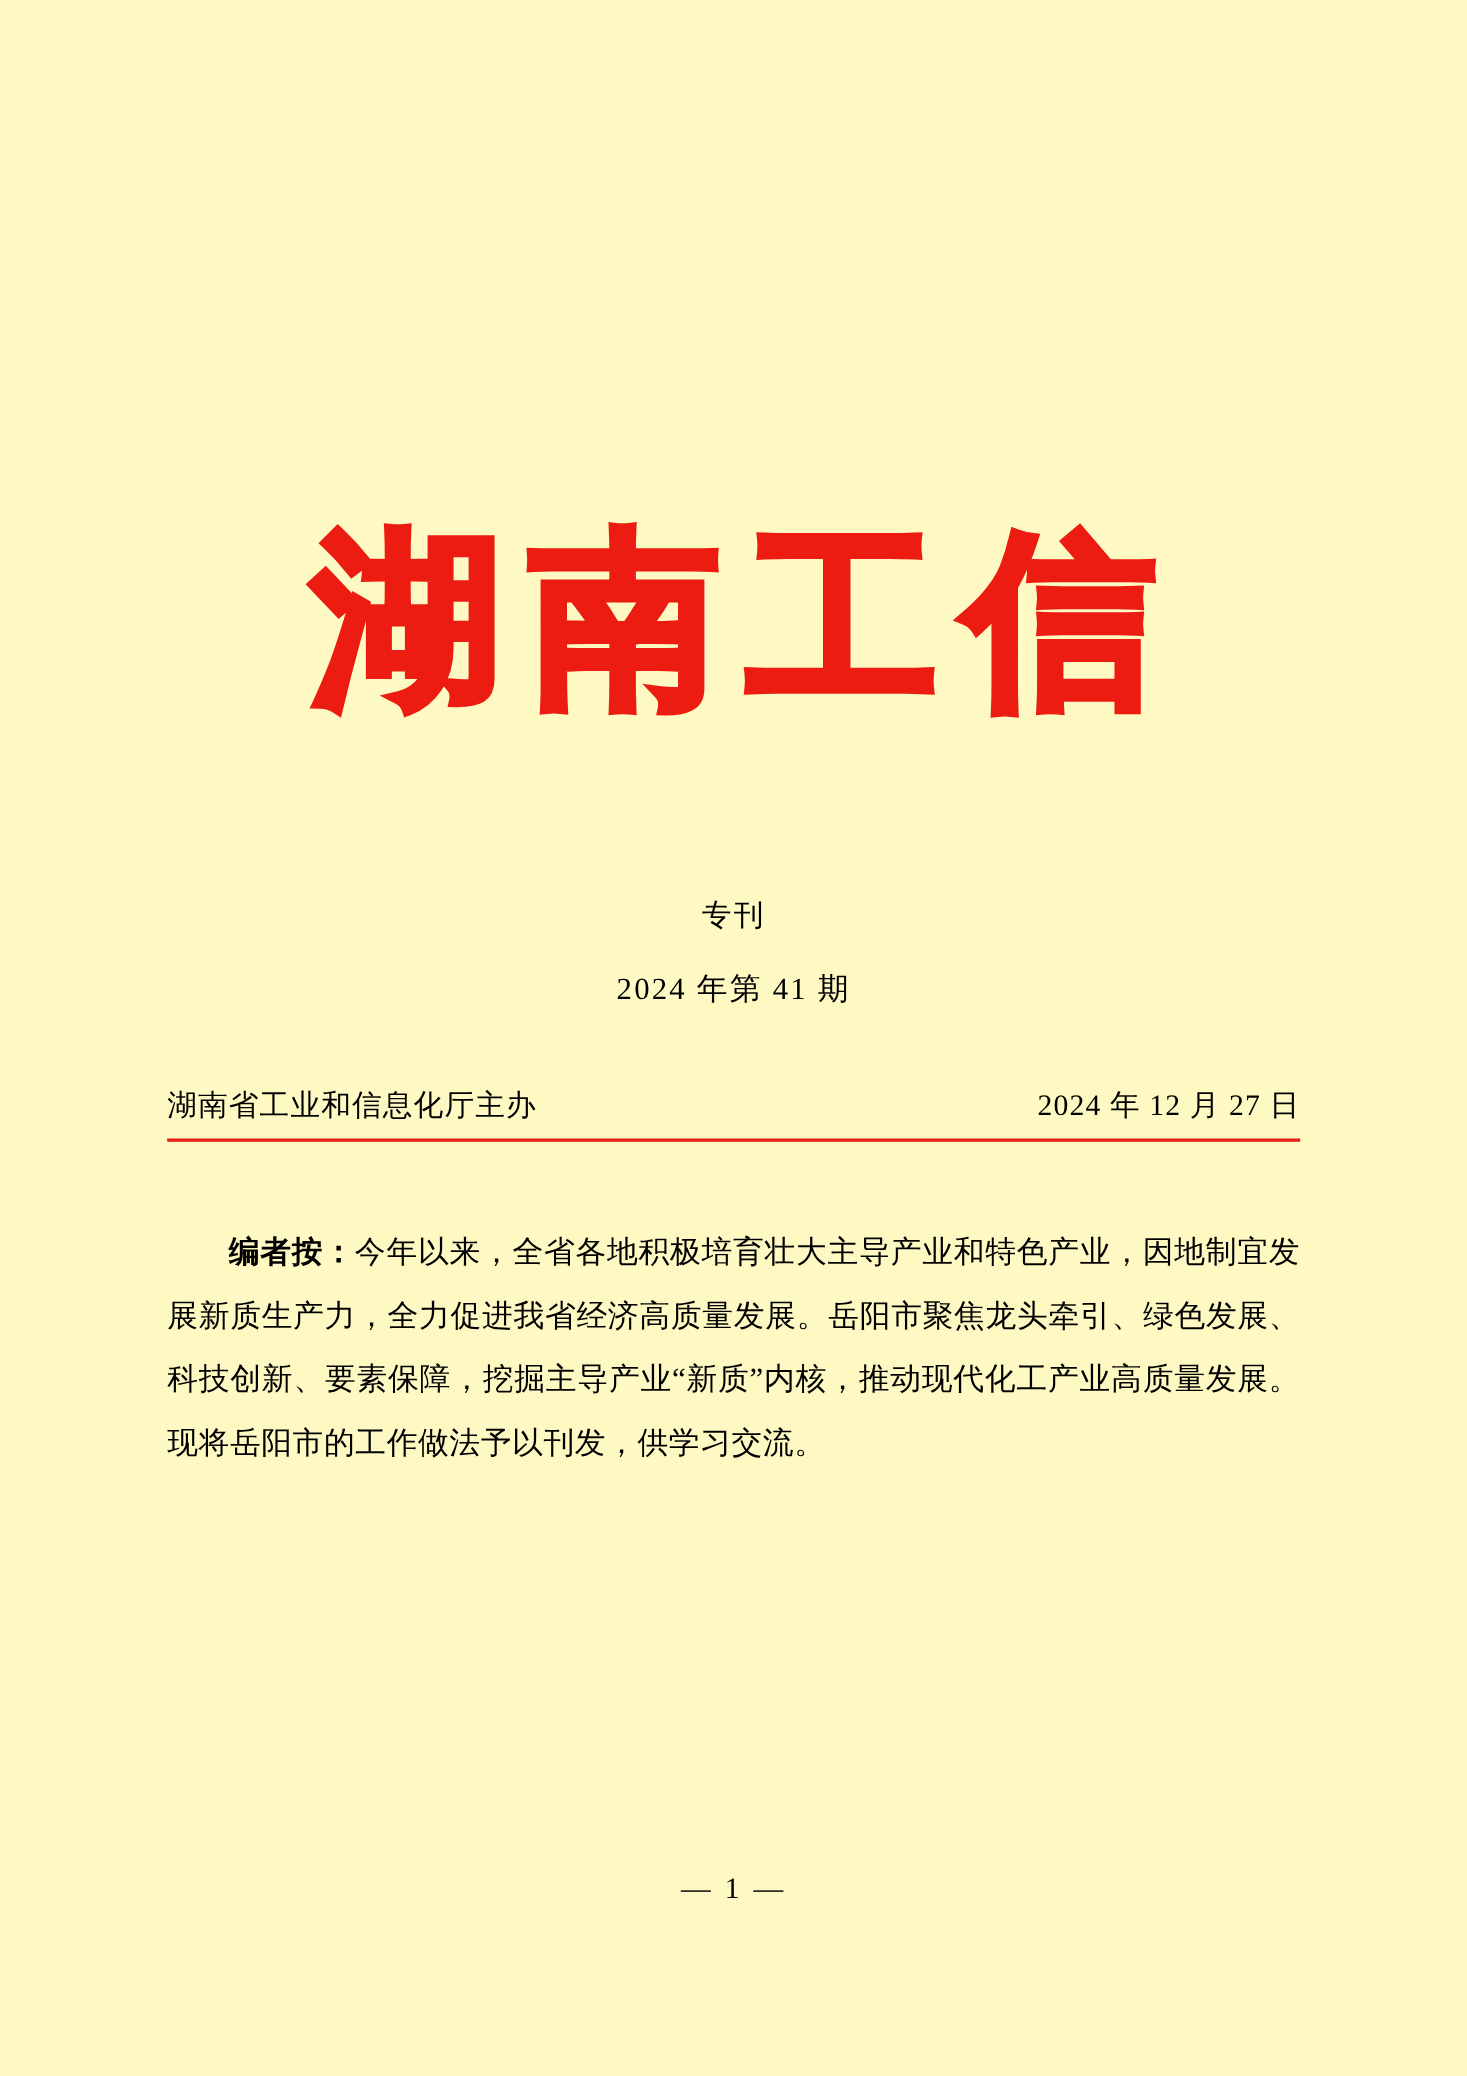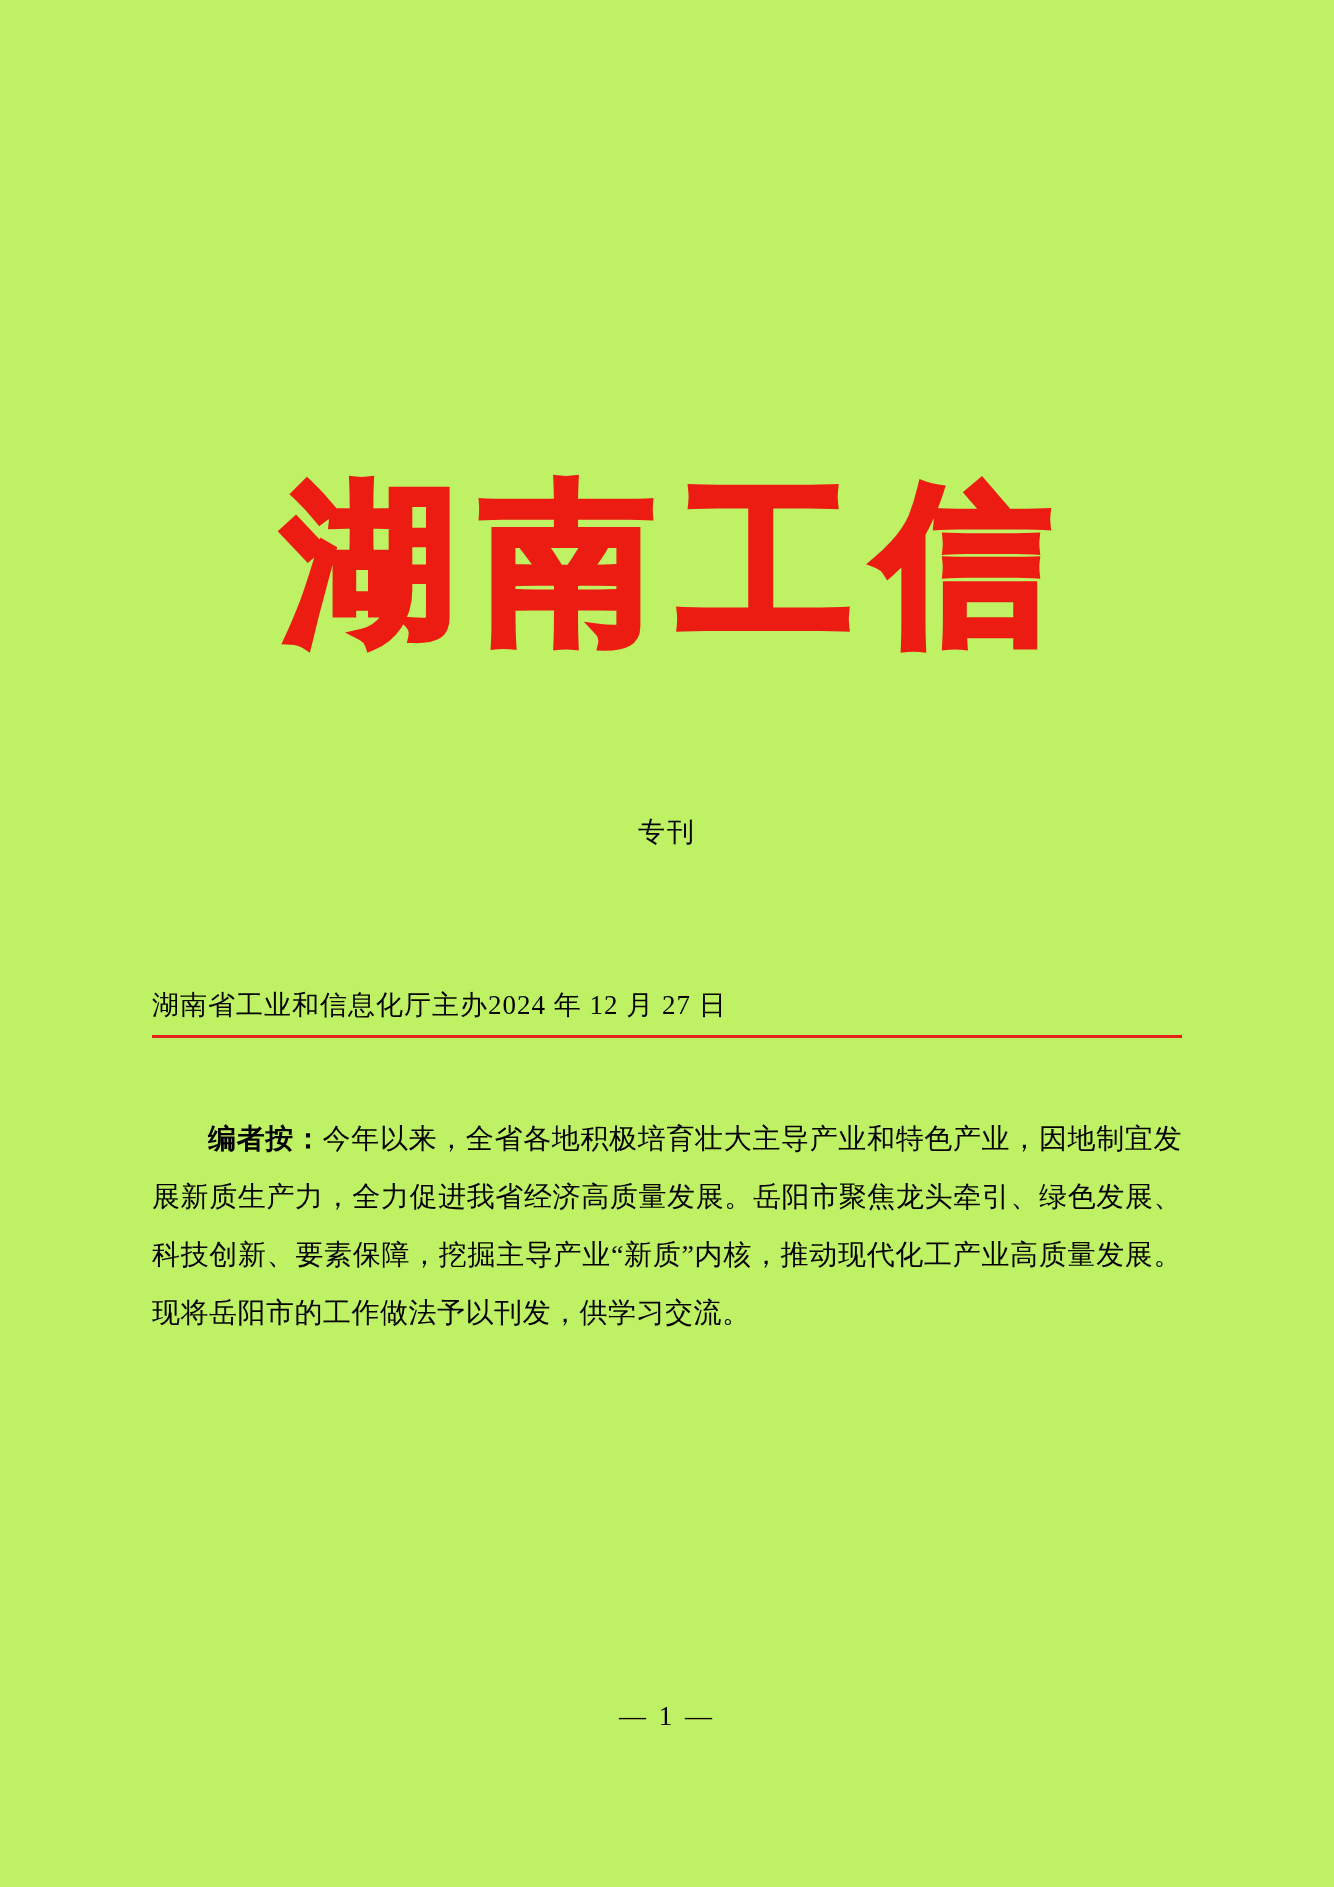--- a/index.html
+++ b/index.html
@@ -9,21 +9,21 @@
   }
   body {
     font-family: "Liberation Serif", "DejaVu Serif", serif;
     color: #000000;
   }
   .page {
     position: relative;
     width: 1334px;
     height: 1887px;
     margin: 0 auto;
-    background: #bef264;
+    background: #fef9c3;
     overflow: hidden;
     box-sizing: border-box;
   }
 
   
   .masthead {
     position: absolute;
     left: 0;
     right: 0;
     top: 478px;
@@ -63,21 +63,21 @@
     letter-spacing: 2px;
   }
 
   
   .pub-line {
     position: absolute;
     left: 152px;
     right: 152px;
     top: 975px;
     display: flex;
-    justify-content: flex-start;
+    justify-content: space-between;
     align-items: baseline;
     font-size: 27px;
     letter-spacing: 1px;
   }
   .pub-left { white-space: nowrap; }
   .pub-right { white-space: nowrap; margin-top: 12px; }
   .red-rule {
     position: absolute;
     left: 152px;
     right: 152px;
@@ -121,20 +121,21 @@
 <body>
 
 <div class="page">
 
   <div class="masthead">
     <div class="masthead-title">湖南工信</div>
   </div>
 
   <div class="subtitle">专刊</div>
 
+  <div class="issue">2024 年第 41 期</div>
 
   <div class="pub-line">
     <span class="pub-left">湖南省工业和信息化厅主办</span>
     <span class="pub-right">2024 年 12 月 27 日</span>
   </div>
 
   <div class="red-rule"></div>
 
   <div class="body-block">
     <p><span class="lead-label">编者按：</span><span>今年以来，全省各地积极培育壮大主导产业和特色产业，因地制宜发展新质生产力，全力促进我省经济高质量发展。岳阳市聚焦龙头牵引、绿色发展、科技创新、要素保障，挖掘主导产业“新质”内核，推动现代化工产业高质量发展。现将岳阳市的工作做法予以刊发，供学习交流。</span></p>

